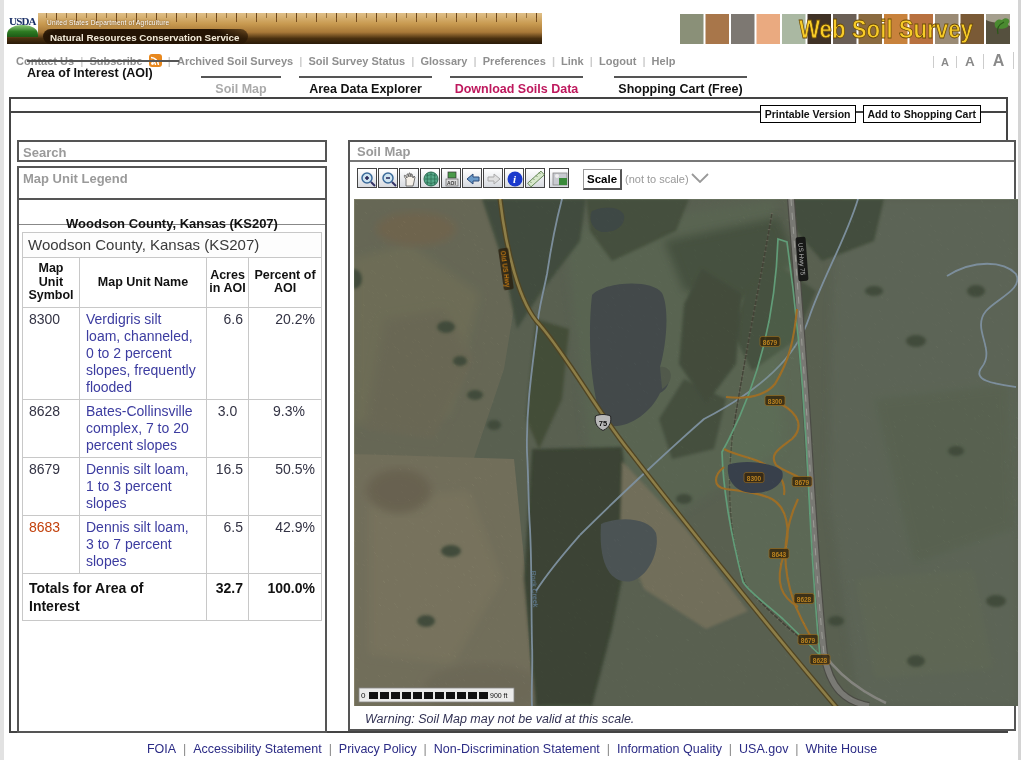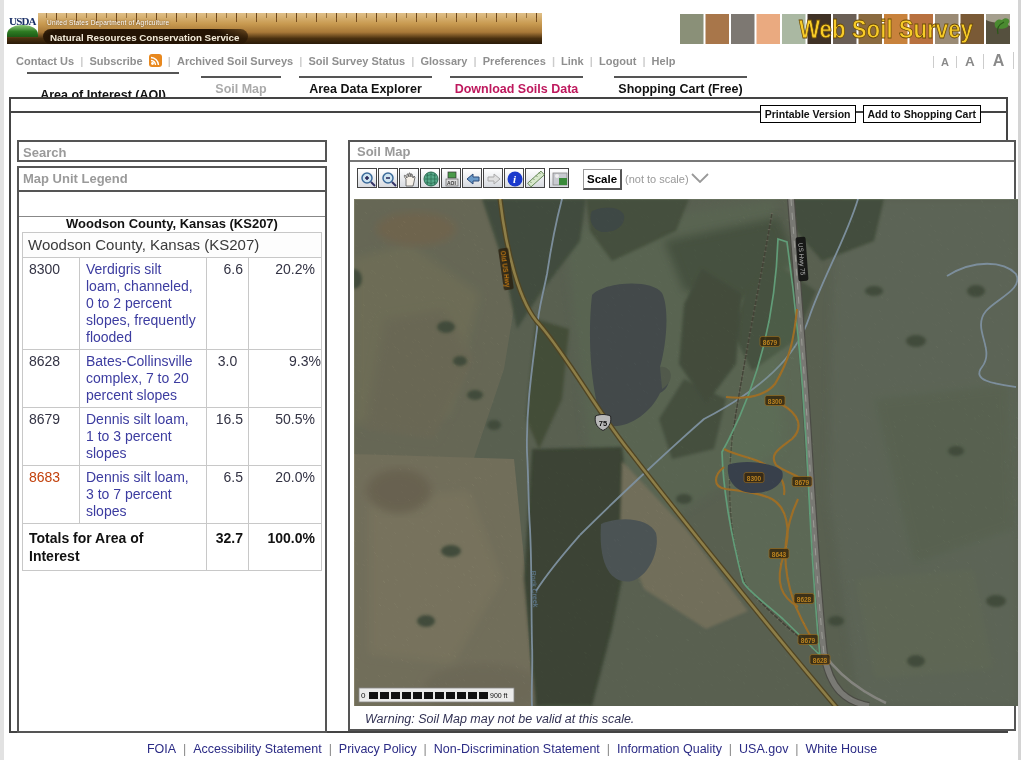--- a/index.html
+++ b/index.html
@@ -52,72 +52,78 @@
 Contact Us<span style="color:#ccc">&nbsp;&nbsp;|&nbsp;&nbsp;</span>Subscribe&nbsp;&nbsp;<span style="display:inline-block;width:13px;height:13px;border-radius:3px;vertical-align:-2px;background:#e8881e;position:relative"><svg width="13" height="13" style="position:absolute;left:0;top:0">
         <circle cx="3.5" cy="9.5" r="1.4" fill="#fff"></circle>
         <path d="M2,6.5 A5,5 0 0 1 6.5,11 M2,3.5 A8,8 0 0 1 9.5,11" stroke="#fff" stroke-width="1.4" fill="none"></path>
       </svg></span><span style="color:#ccc">&nbsp;&nbsp;|&nbsp;&nbsp;</span>Archived Soil Surveys<span style="color:#ccc">&nbsp;&nbsp;|&nbsp;&nbsp;</span>Soil Survey Status<span style="color:#ccc">&nbsp;&nbsp;|&nbsp;&nbsp;</span>Glossary<span style="color:#ccc">&nbsp;&nbsp;|&nbsp;&nbsp;</span>Preferences<span style="color:#ccc">&nbsp;&nbsp;|&nbsp;&nbsp;</span>Link<span style="color:#ccc">&nbsp;&nbsp;|&nbsp;&nbsp;</span>Logout<span style="color:#ccc">&nbsp;&nbsp;|&nbsp;&nbsp;</span>Help
 </div>
 
 <div class="abs" style="left:933px;top:52px;color:#8a8a8a;font-weight:bold">
 <span style="border-left:1px solid #ccc;border-right:1px solid #ccc;padding:0 7px;font-size:11px">A</span><span style="border-right:1px solid #ccc;padding:0 8px;font-size:13.5px">A</span><span style="border-right:1px solid #ccc;padding:0 9px;font-size:16px">A</span>
 </div>
 
-<div class="abs" style="left:27px;top:72px;width:152px;border-top:2px solid #555;text-align:center;font-size:12.5px;font-weight:bold;color:#111;padding-top:14px">Area of Interest (AOI)</div>
+<div class="abs" style="left:27px;top:60px;width:152px;border-top:2px solid #555;font-size:12.5px;font-weight:bold;color:#111;padding-top:4px">Area of Interest (AOI)</div>
 <div class="abs" style="left:201px;top:76px;width:80px;border-top:2px solid #555;text-align:center;font-size:12.5px;font-weight:bold;color:#aaa;padding-top:4px">Soil Map</div>
 <div class="abs" style="left:299px;top:76px;width:133px;border-top:2px solid #555;text-align:center;font-size:12.5px;font-weight:bold;color:#111;padding-top:4px">Area Data Explorer</div>
 <div class="abs" style="left:450px;top:76px;width:133px;border-top:2px solid #555;text-align:center;font-size:12.5px;font-weight:bold;color:#be185d;padding-top:4px">Download Soils Data</div>
 <div class="abs" style="left:614px;top:76px;width:133px;border-top:2px solid #555;text-align:center;font-size:12.5px;font-weight:bold;color:#111;padding-top:4px">Shopping Cart (Free)</div>
 
 <div class="abs" style="left:9px;top:97px;width:999px;height:636px;border:2px solid #444;background:#fff"></div>
 
 <div class="abs" style="left:11px;top:99px;width:995px;height:14px;border-bottom:2px solid #444;background:#fff;text-align:right;padding:5px 25px 0 0">
   <span class="btn">Printable Version</span><span class="btn" style="margin-left:7px">Add to Shopping Cart</span>
 </div>
 
 <div class="abs" style="left:17px;top:140px;width:310px;height:22px;border:2px solid #555;color:#9a9a9a;font-weight:bold;font-size:13px;padding:3px 0 0 4px">Search</div>
 <div class="abs" style="left:17px;top:166px;width:310px;height:567px;border:2px solid #555;background:#fff">
-  <div style="height:24px;border-bottom:2px solid #555;color:#9a9a9a;font-weight:bold;font-size:13px;padding:3px 0 0 4px">Map Unit Legend</div>
+  <div style="height:32px;border-bottom:2px solid #555;color:#9a9a9a;font-weight:bold;font-size:13px;padding:3px 0 0 4px">Map Unit Legend</div>
   <div style="height:25px;border-bottom:1px solid #888"></div>
 
   <div class="abs" style="left:0px;top:48px;width:306px;text-align:center;font-size:13px;font-weight:bold;color:#111">Woodson County, Kansas (KS207)</div>
   <table style="position:absolute;left:3px;top:64px;width:299px;border-collapse:collapse;font-size:14px;line-height:17px;table-layout:fixed">
     <colgroup>
         <col style="width:57px">
         <col style="width:127px">
         <col style="width:42px">
         <col style="width:73px">
       </colgroup>
     <tbody>
         <tr>
           <td colspan="4" style="border:1px solid #c8c8c8;font-size:15px;line-height:20px;color:#3a3a3a;padding:2px 5px;background:#fdfdfd">Woodson County, Kansas (KS207)</td>
         </tr>
+    <tr style="font-size:12.5px;line-height:13.5px;font-weight:bold;color:#111;text-align:center;vertical-align:middle">
+      <td style="border:1px solid #c8c8c8;width:57px;padding:4px 2px">Map<br>Unit<br>Symbol</td>
+      <td style="border:1px solid #c8c8c8;width:127px;padding:4px 2px">Map Unit Name</td>
+      <td style="border:1px solid #c8c8c8;width:42px;padding:4px 1px">Acres<br>in AOI</td>
+      <td style="border:1px solid #c8c8c8;width:73px;padding:4px 2px">Percent of<br>AOI</td>
+    </tr>
     <tr style="vertical-align:top">
       <td style="border:1px solid #c8c8c8;padding:3px 6px;color:#333344">8300</td>
       <td style="border:1px solid #c8c8c8;padding:3px 9px 3px 6px;color:#3c3ca0">Verdigris silt loam, channeled, 0 to 2 percent slopes, frequently flooded</td>
       <td style="border:1px solid #c8c8c8;padding:3px 5px;color:#333344;text-align:right">6.6</td>
       <td style="border:1px solid #c8c8c8;padding:3px 6px;color:#333344;text-align:right">20.2%</td>
     </tr>
     <tr style="vertical-align:top">
       <td style="border:1px solid #c8c8c8;padding:3px 6px;color:#333344">8628</td>
       <td style="border:1px solid #c8c8c8;padding:3px 9px 3px 6px;color:#3c3ca0">Bates-Collinsville complex, 7 to 20 percent slopes</td>
       <td style="border:1px solid #c8c8c8;padding:3px 5px;color:#333344;text-align:center">3.0</td>
-      <td style="border:1px solid #c8c8c8;padding:3px 0;color:#333344;text-align:right">9.3%</td>
+      <td style="border:1px solid #c8c8c8;padding:3px 16px;color:#333344;text-align:right">9.3%</td>
     </tr>
     <tr style="vertical-align:top">
       <td style="border:1px solid #c8c8c8;padding:3px 6px;color:#333344">8679</td>
       <td style="border:1px solid #c8c8c8;padding:3px 9px 3px 6px;color:#3c3ca0">Dennis silt loam, 1 to 3 percent slopes</td>
       <td style="border:1px solid #c8c8c8;padding:3px 5px;color:#333344;text-align:right">16.5</td>
       <td style="border:1px solid #c8c8c8;padding:3px 6px;color:#333344;text-align:right">50.5%</td>
     </tr>
     <tr style="vertical-align:top">
       <td style="border:1px solid #c8c8c8;padding:3px 6px;color:#c2410c">8683</td>
       <td style="border:1px solid #c8c8c8;padding:3px 9px 3px 6px;color:#3c3ca0">Dennis silt loam, 3 to 7 percent slopes</td>
       <td style="border:1px solid #c8c8c8;padding:3px 5px;color:#333344;text-align:right">6.5</td>
-      <td style="border:1px solid #c8c8c8;padding:3px 6px;color:#333344;text-align:right">20.0%</td>
+      <td style="border:1px solid #c8c8c8;padding:3px 6px;color:#333344;text-align:right">42.9%</td>
     </tr>
     <tr style="vertical-align:top;font-weight:bold;color:#111;line-height:18px">
       <td colspan="2" style="border:1px solid #c8c8c8;padding:5px 6px">Totals for Area of<br>Interest</td>
       <td style="border:1px solid #c8c8c8;padding:5px 5px;text-align:right">32.7</td>
       <td style="border:1px solid #c8c8c8;padding:5px 6px;text-align:right">100.0%</td>
     </tr>
   </tbody>
     </table>
 </div>
 

